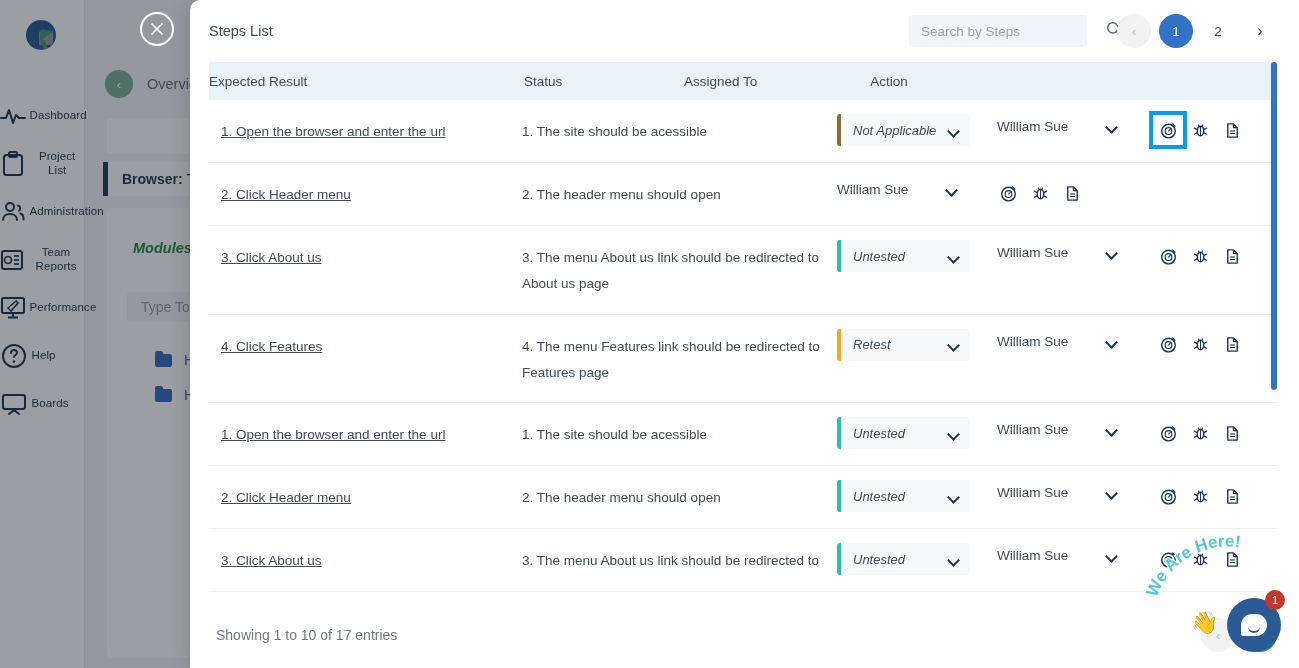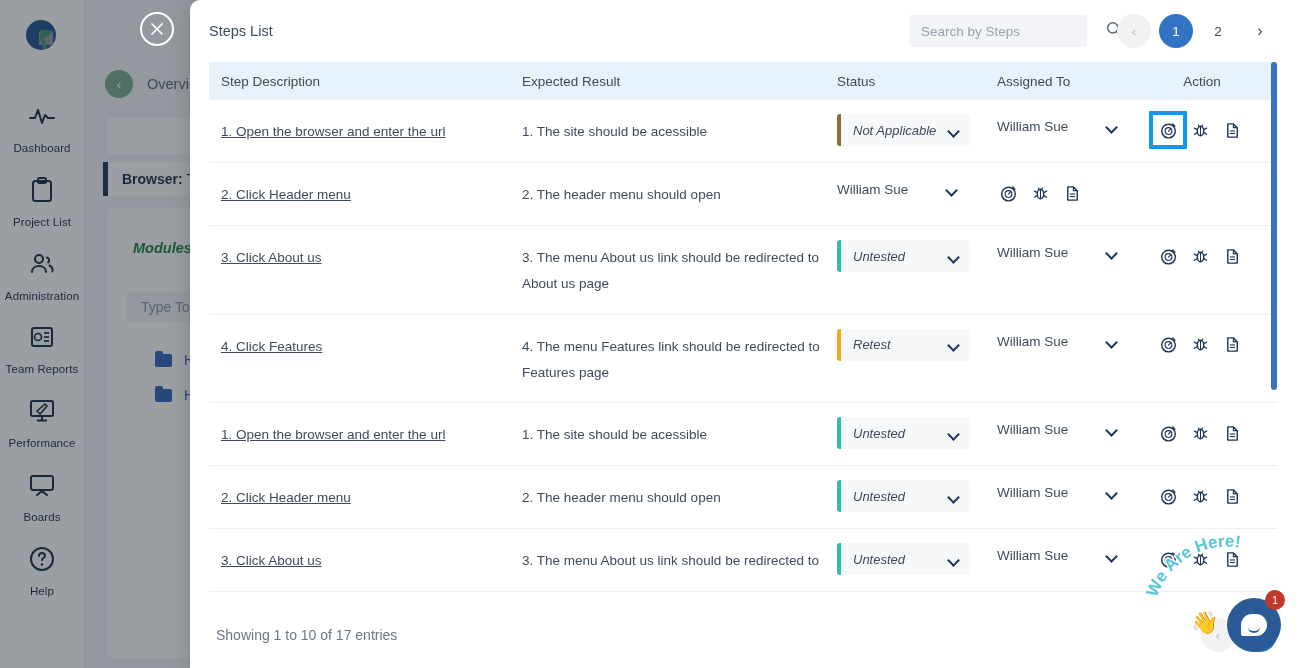--- a/index.html
+++ b/index.html
@@ -18,21 +18,21 @@
     background:#ffffff; border-right:1px solid #e7eaef;
     display:flex; flex-direction:column; align-items:center;
   }
   .logo { margin-top:14px; width:42px; height:42px; position:relative; }
   .logo .disc { position:absolute; left:5px; top:6px; width:30px; height:30px; border-radius:50%; background:#1f4e8c; }
   .logo .notch { position:absolute; left:18px; top:17px; width:14px; height:14px; background:#8f9499; border-radius:2px 0 0 0; }
   .logo .cursor { position:absolute; left:19px; top:16px; width:0; height:0;
      border-left:13px solid #3b8f6e; border-bottom:13px solid transparent; transform:rotate(8deg); }
   .logo .cursor2 { position:absolute; left:21px; top:26px; width:4px; height:9px; background:#3b8f6e; transform:rotate(-20deg); }
 
-  .nav-item { width:85px; padding-top:14px; padding-bottom:6px; display:flex; flex-direction:column; align-items:center; gap:12px; cursor:pointer;}
+  .nav-item { width:85px; padding-top:14px; padding-bottom:6px; display:flex; flex-direction:row; align-items:center; gap:4px; cursor:pointer;}
   .nav-item .ico { width:28px; height:28px; display:flex; align-items:center; justify-content:center; color:#13293d; }
   .nav-item .ico svg { display:block; }
   .nav-item .lbl { font-size:11.5px; color:#13293d; text-align:center; line-height:1.2; letter-spacing:0.1px;}
 
   .bg-main { position:absolute; left:85px; top:0; right:0; bottom:0; background:#f3f5f8; }
   .bg-topbar { position:absolute; left:0; top:62px; right:0; height:44px; display:flex; align-items:center; gap:14px; padding-left:20px;}
   .back-pill { width:28px; height:28px; border-radius:50%; background:#78a98c; display:flex;align-items:center;justify-content:center;color:#fff;font-size:13px;}
   .bg-crumb { font-size:14.5px; color:#596573; }
   .bg-whitebar { position:absolute; left:22px; top:118px; right:22px; height:36px; background:#ffffff; border-radius:4px;}
   .bg-browser { position:absolute; left:18px; top:162px; right:22px; height:34px; background:#ffffff; border-left:5px solid #16304a; display:flex; align-items:center; padding-left:14px; font-size:14px; color:#13293d;}
@@ -242,40 +242,40 @@
               <line x1="13" y1="17" x2="13" y2="21" stroke="#13293d" stroke-width="2"></line>
               <line x1="8" y1="21.5" x2="18" y2="21.5" stroke="#13293d" stroke-width="2"></line>
             </svg>
         </span>
         <span class="lbl">Performance</span>
       </div>
 
 
       <div class="nav-item">
         <span class="ico">
+          <svg width="26" height="26" viewBox="0 0 26 26">
+              <circle cx="13" cy="13" r="11" fill="none" stroke="#13293d" stroke-width="2"></circle>
+              <path d="M10 10c0-1.8 1.4-3 3-3s3 1.2 3 2.8c0 2.2-3 2.2-3 4.2" fill="none" stroke="#13293d" stroke-width="2" stroke-linecap="round"></path>
+              <circle cx="13" cy="18.5" r="1.3" fill="#13293d"></circle>
+            </svg>
+        </span>
+        <span class="lbl">Help</span>
+      </div>
+
+      <div class="nav-item">
+        <span class="ico">
           <svg width="26" height="22" viewBox="0 0 26 22">
               <rect x="2" y="2" width="22" height="14" rx="2" fill="none" stroke="#13293d" stroke-width="2"></rect>
               <line x1="13" y1="16" x2="13" y2="19" stroke="#13293d" stroke-width="2"></line>
               <line x1="8" y1="21" x2="13" y2="17" stroke="#13293d" stroke-width="2" stroke-linecap="round"></line>
               <line x1="18" y1="21" x2="13" y2="17" stroke="#13293d" stroke-width="2" stroke-linecap="round"></line>
             </svg>
         </span>
         <span class="lbl">Boards</span>
       </div>
-
-      <div class="nav-item">
-        <span class="ico">
-          <svg width="26" height="26" viewBox="0 0 26 26">
-              <circle cx="13" cy="13" r="11" fill="none" stroke="#13293d" stroke-width="2"></circle>
-              <path d="M10 10c0-1.8 1.4-3 3-3s3 1.2 3 2.8c0 2.2-3 2.2-3 4.2" fill="none" stroke="#13293d" stroke-width="2" stroke-linecap="round"></path>
-              <circle cx="13" cy="18.5" r="1.3" fill="#13293d"></circle>
-            </svg>
-        </span>
-        <span class="lbl">Help</span>
-      </div>
     </div>
   </div>
 
   <div class="overlay"></div>
 
   <div class="close-btn">
     <span>
       <svg width="16" height="16" viewBox="0 0 16 16">
           <line x1="3" y1="3" x2="13" y2="13" stroke="#ffffff" stroke-width="1.7" stroke-linecap="round"></line>
           <line x1="13" y1="3" x2="3" y2="13" stroke="#ffffff" stroke-width="1.7" stroke-linecap="round"></line>
@@ -304,21 +304,20 @@
           <div class="pg-btn disabled">‹</div>
           <div class="pg-btn active">1</div>
           <div class="pg-btn plain">2</div>
           <div class="pg-btn plain pg-arrow">›</div>
         </div>
       </div>
     </div>
 
     <div class="table-wrap">
       <div class="thead">
-        <div class="c-desc">Step Description</div>
         <div class="c-exp">Expected Result</div>
         <div class="c-stat">Status</div>
         <div class="c-asgn">Assigned To</div>
         <div class="c-act">Action</div>
       </div>
 
       <div class="trow">
         <div class="c-desc">1. Open the browser and enter the url</div>
         <div class="c-exp">1. The site should be acessible</div>
         <div class="c-stat status-cell">

